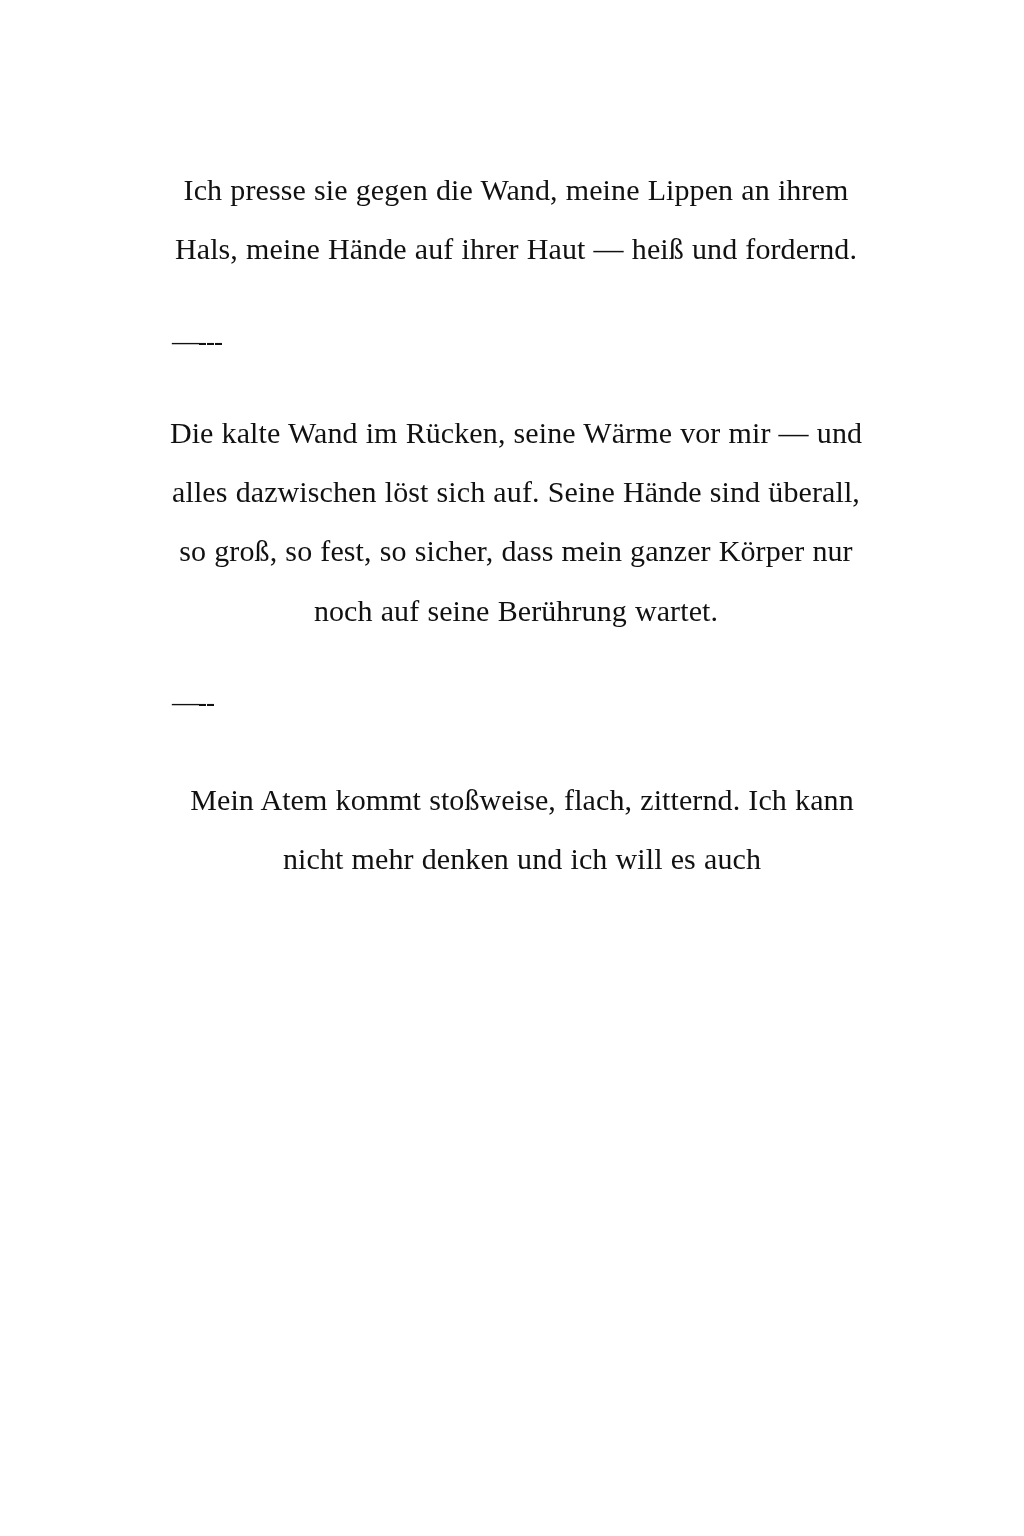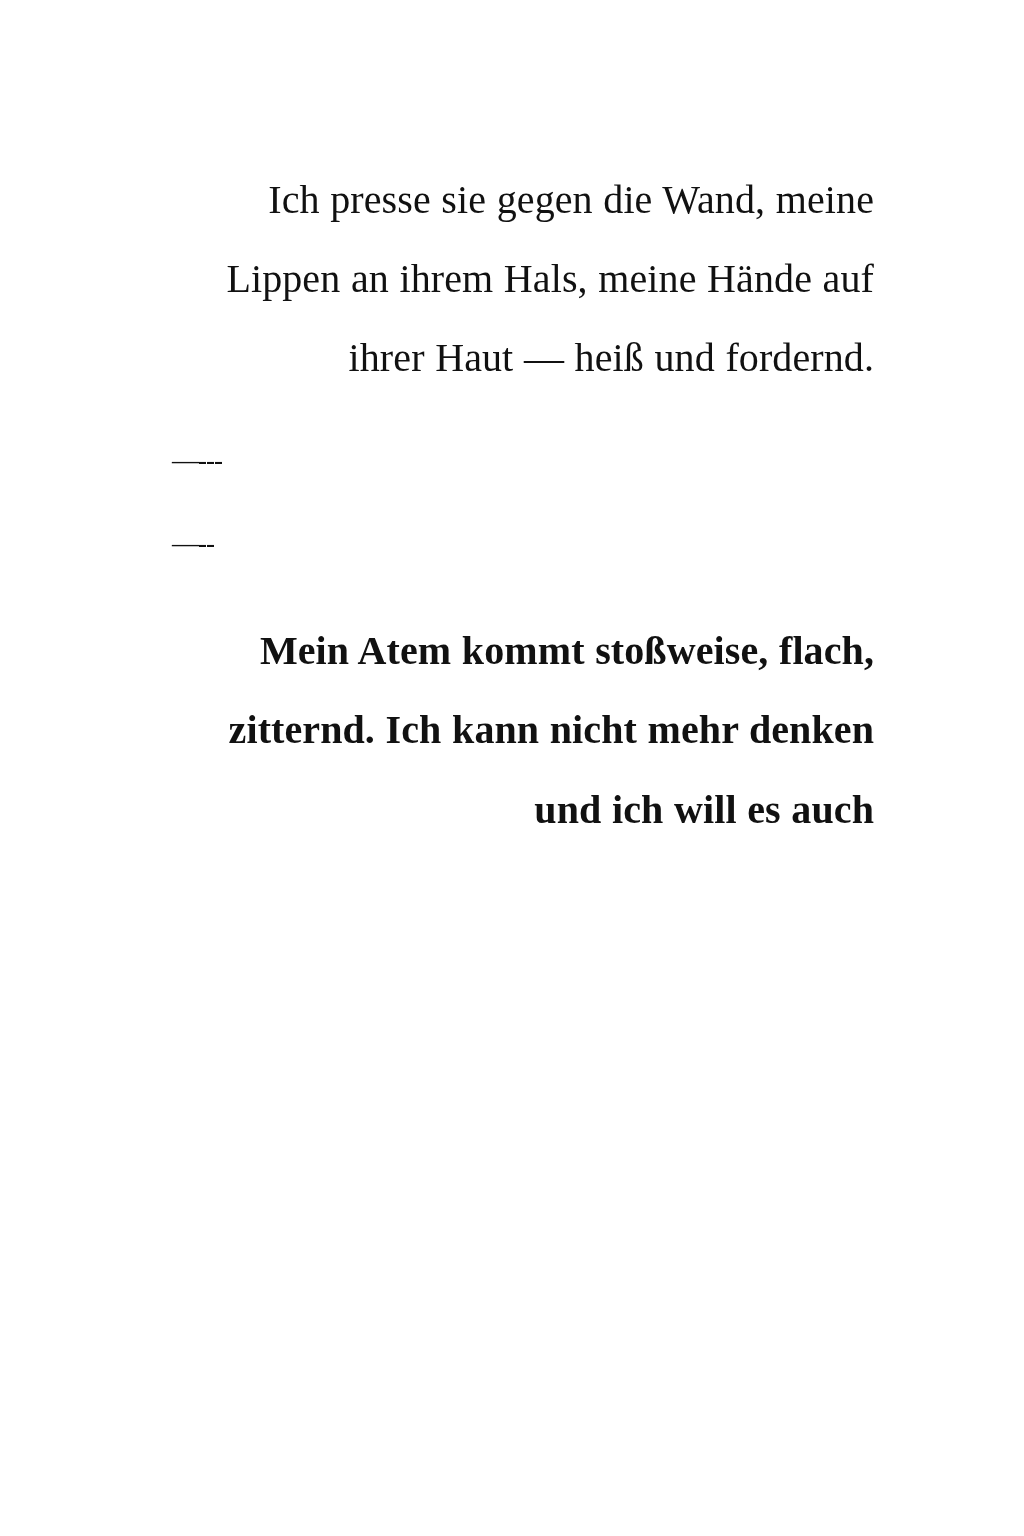--- a/index.html
+++ b/index.html
@@ -15,31 +15,30 @@
     color: #111111;
   }
   .page {
     position: relative;
     width: 1024px;
     height: 1536px;
     box-sizing: border-box;
     padding: 160px 150px 0 158px;
   }
   .para {
-    font-size: 40px;
+    font-size: 30px;
     line-height: 1.98;
     letter-spacing: 0.1px;
     margin: 0 0 40px 0;
     max-width: 730px;
-    text-align: right;
+    text-align: center;
     word-spacing: 0.5px;
   }
   .para.indent {
     padding-left: 12px;
-    font-weight: bold;
   }
   .divider {
     font-size: 27px;
     line-height: 1.4;
     margin: 0 0 42px 0;
     padding-left: 14px;
     letter-spacing: -1px;
     font-family: "Liberation Serif", "DejaVu Serif", serif;
   }
   .divider.tight {
@@ -51,20 +50,21 @@
 <body>
 
 <div class="page">
 
   <p class="para">Ich presse sie gegen die Wand, meine Lippen an ihrem Hals, meine Hände auf ihrer Haut — heiß und fordernd.</p>
 
   <div class="spacer-sm"></div>
 
   <div class="divider">—---</div>
 
+  <p class="para">Die kalte Wand im Rücken, seine Wärme vor mir — und alles dazwischen löst sich auf. Seine Hände sind überall, so groß, so fest, so sicher, dass mein ganzer Körper nur noch auf seine Berührung wartet.</p>
 
 
   <div class="spacer-sm"></div>
 
   <div class="divider tight">—--</div>
 
   <p class="para indent">Mein Atem kommt stoßweise, flach, zitternd. Ich kann nicht mehr denken und ich will es auch</p>
 
 </div>
 

